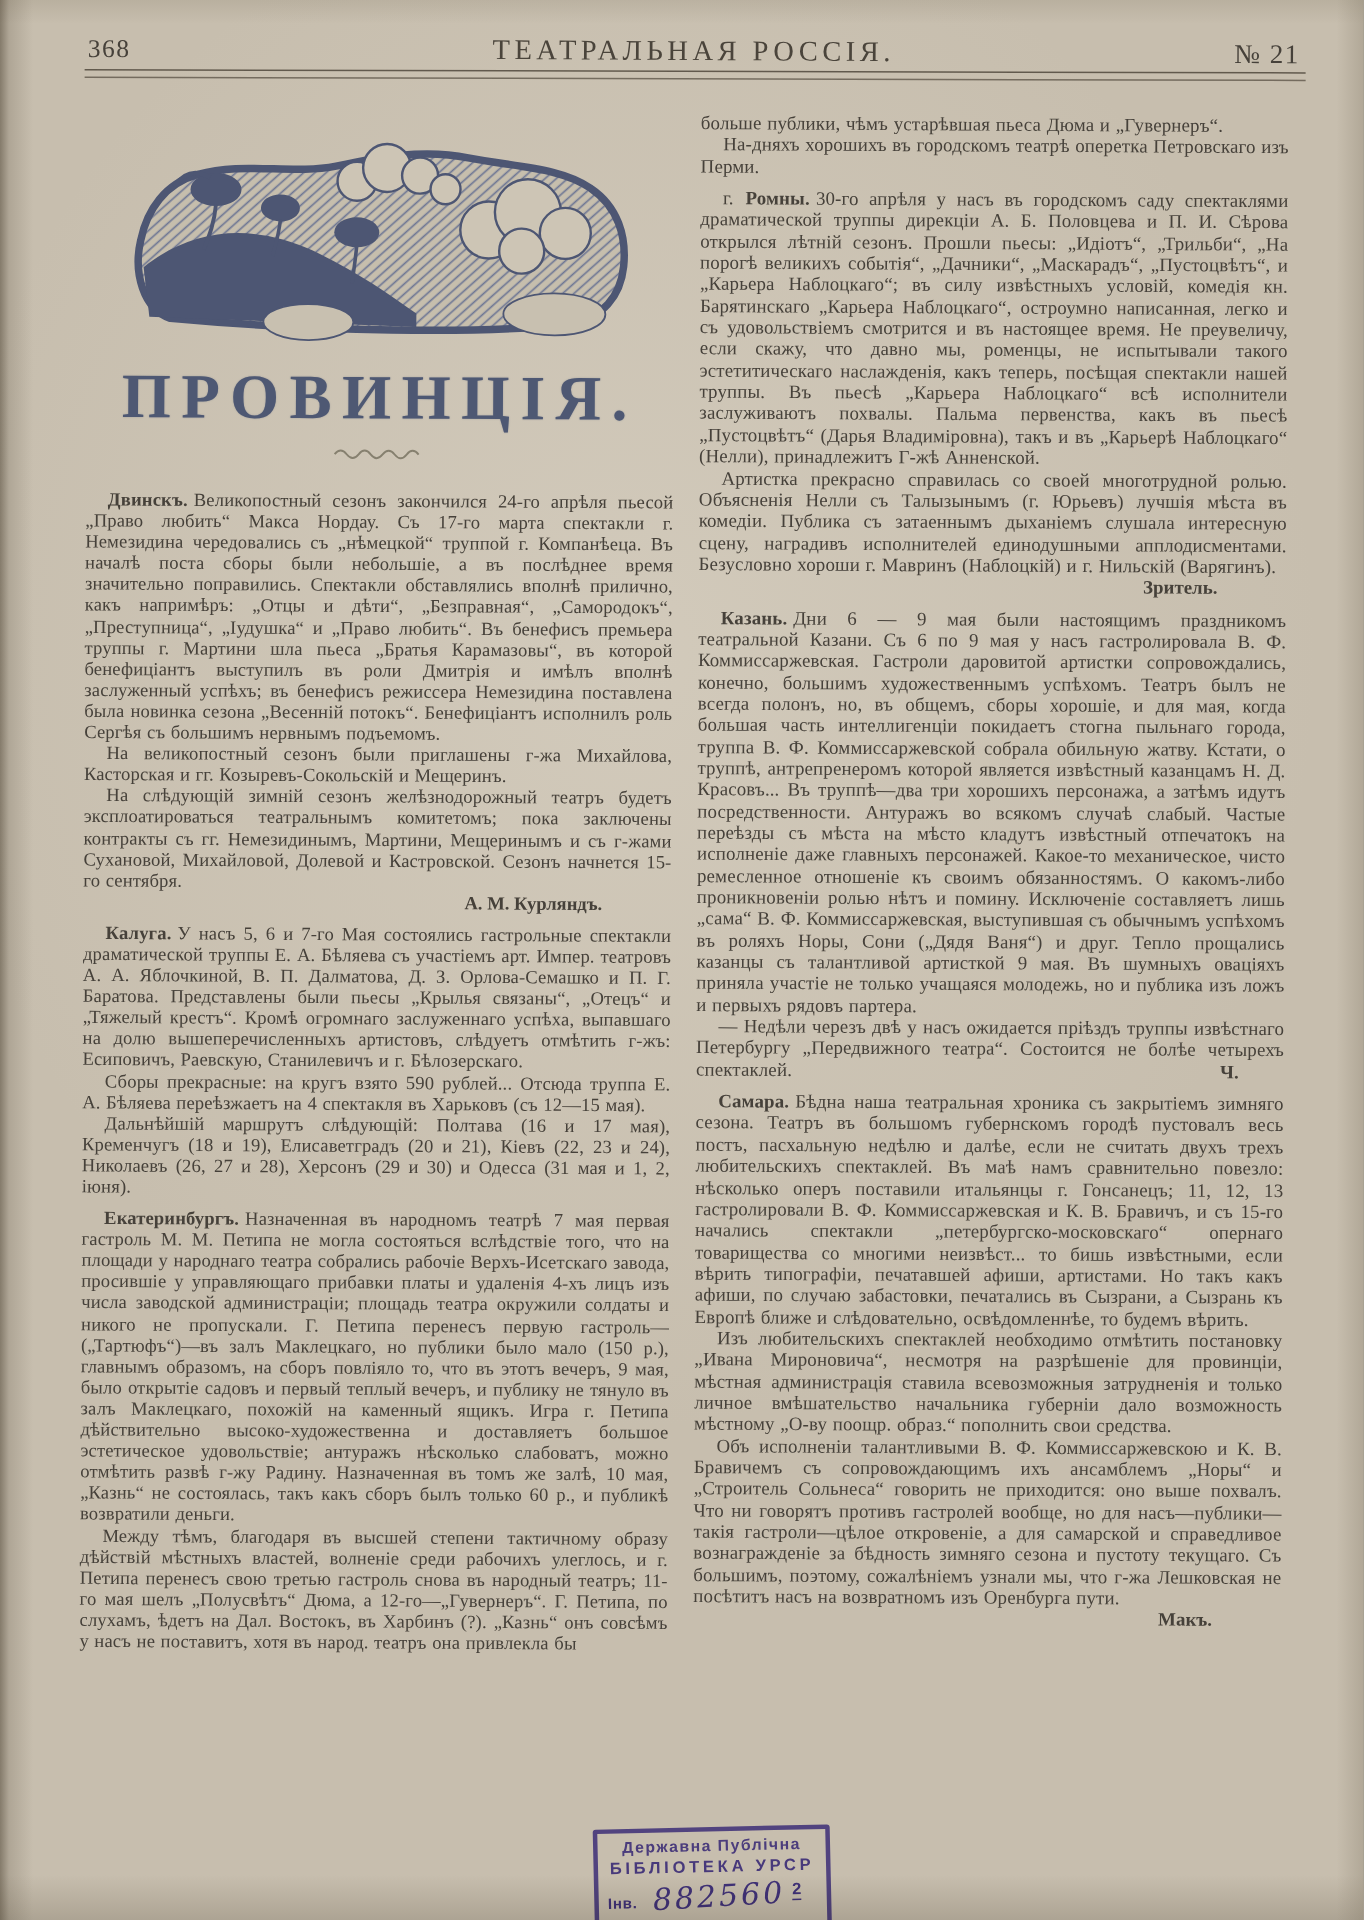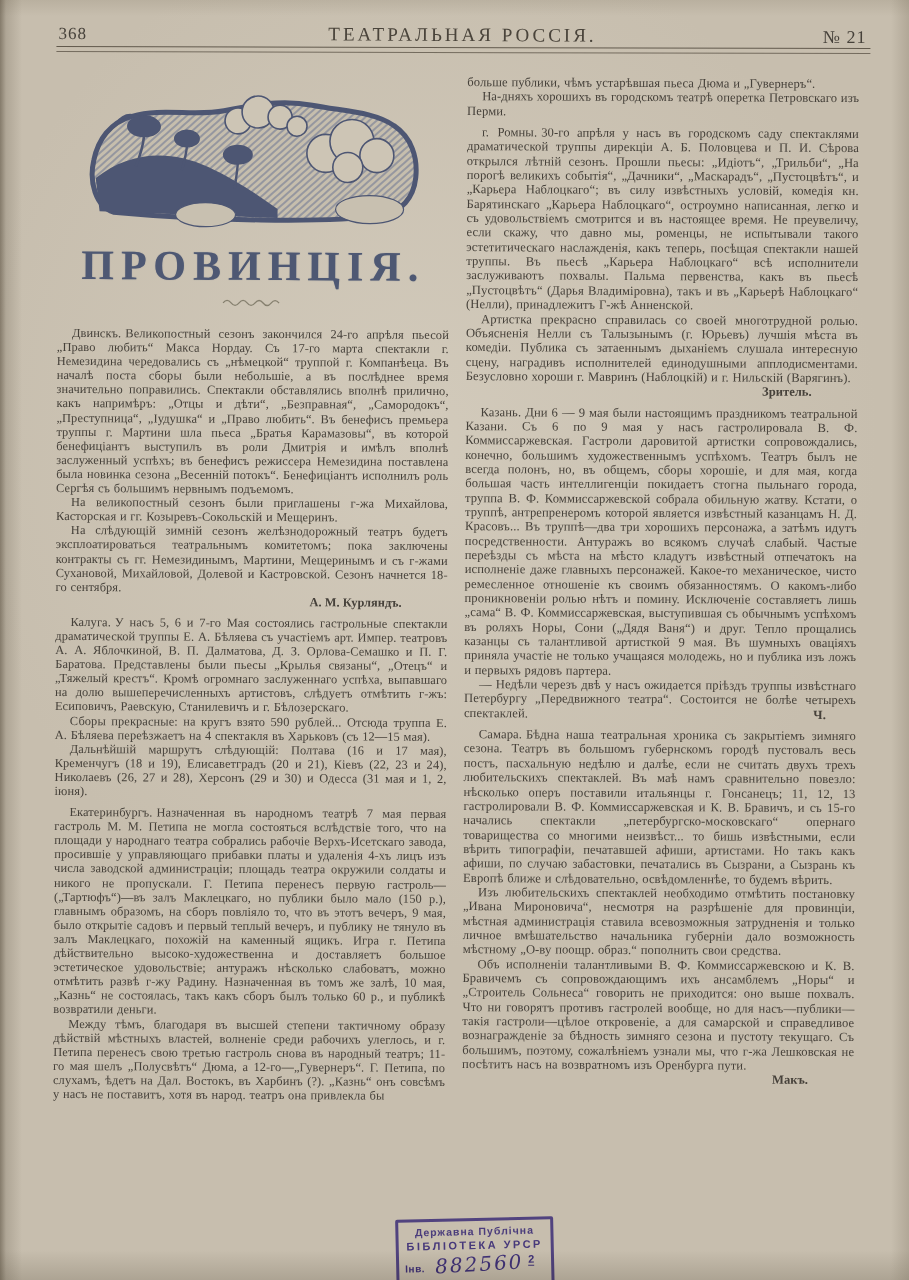--- a/index.html
+++ b/index.html
@@ -22,21 +22,21 @@
   .hdr .mid{flex:2;text-align:center;font-size:19px;letter-spacing:3px;color:#4a443b;}
   .rule{position:absolute;top:47px;left:55px;right:40px;height:4px;
         border-top:1.7px solid rgba(80,72,60,.85);border-bottom:1.1px solid rgba(80,72,60,.7);
         transform:rotate(-0.15deg);}
   
   .col{position:absolute;width:392px;text-align:justify;}
   .col-left{left:57px;top:88px;font-size:12.4px;line-height:14.1px;}
   .col-right{left:466px;top:75px;font-size:12.6px;line-height:14.35px;}
   .para{margin:0;text-indent:15px;letter-spacing:.1px;word-spacing:.5px;}
   .para.noindent{text-indent:0;}
-  .city{font-weight:normal;margin-right:4px;}
+  .city{font-weight:bold;margin-right:4px;}
   .city-prefix{margin-right:1px;}
   .sig{margin:0;text-align:right;font-weight:bold;padding-right:46px;}
   .article{margin-top:7px;}
   .sig-float{float:right;font-weight:bold;padding-right:30px;}
   
   .vignette{display:block;margin:4px auto 0;}
   .prov-title{margin-top:12px;text-align:center;font-size:42px;line-height:46px;
       font-weight:bold;letter-spacing:7px;color:#4e5873;text-indent:0;
       text-shadow:0 0 1px rgba(78,88,115,.45);}
   .squiggle{display:block;margin:8px auto 0;}
@@ -104,21 +104,21 @@
 
       <svg class="squiggle" width="64" height="10" viewBox="0 0 64 10">
         <path d="M2,6 q4,-5 8,0 t8,0 t8,0 t8,0 t8,0 t8,0 t8,0" stroke="#86806f" stroke-width="1.3" fill="none"></path>
       </svg>
 
       <div class="lead-gap"></div>
 
       <div class="article">
         <p class="para"><b class="city">Двинскъ.</b><span>Великопостный сезонъ закончился 24-го апрѣля пьесой „Право любить“ Макса Нордау. Съ 17-го марта спектакли г. Немезидина чередовались съ „нѣмецкой“ труппой г. Компанѣеца. Въ началѣ поста сборы были небольшіе, а въ послѣднее время значительно поправились. Спектакли обставлялись вполнѣ прилично, какъ напримѣръ: „Отцы и дѣти“, „Безправная“, „Самородокъ“, „Преступница“, „Іудушка“ и „Право любить“. Въ бенефисъ премьера труппы г. Мартини шла пьеса „Братья Карамазовы“, въ которой бенефиціантъ выступилъ въ роли Дмитрія и имѣлъ вполнѣ заслуженный успѣхъ; въ бенефисъ режиссера Немезидина поставлена была новинка сезона „Весенній потокъ“. Бенефиціантъ исполнилъ роль Сергѣя съ большимъ нервнымъ подъемомъ.</span></p>
         <p class="para"><span>На великопостный сезонъ были приглашены г-жа Михайлова, Касторская и гг. Козыревъ-Сокольскій и Мещеринъ.</span></p>
-        <p class="para"><span>На слѣдующій зимній сезонъ желѣзнодорожный театръ будетъ эксплоатироваться театральнымъ комитетомъ; пока заключены контракты съ гг. Немезидинымъ, Мартини, Мещеринымъ и съ г-жами Сухановой, Михайловой, Долевой и Кастровской. Сезонъ начнется 18-го сентября.</span></p>
+        <p class="para"><span>На слѣдующій зимній сезонъ желѣзнодорожный театръ будетъ эксплоатироваться театральнымъ комитетомъ; пока заключены контракты съ гг. Немезидинымъ, Мартини, Мещеринымъ и съ г-жами Сухановой, Михайловой, Долевой и Кастровской. Сезонъ начнется 15-го сентября.</span></p>
         <p class="sig">А. М. Курляндъ.</p>
       </div>
 
       <div class="article">
         <p class="para"><b class="city">Калуга.</b><span>У насъ 5, 6 и 7-го Мая состоялись гастрольные спектакли драматической труппы Е. А. Бѣляева съ участіемъ арт. Импер. театровъ А. А. Яблочкиной, В. П. Далматова, Д. З. Орлова-Семашко и П. Г. Баратова. Представлены были пьесы „Крылья связаны“, „Отецъ“ и „Тяжелый крестъ“. Кромѣ огромнаго заслуженнаго успѣха, выпавшаго на долю вышеперечисленныхъ артистовъ, слѣдуетъ отмѣтить г-жъ: Есиповичъ, Раевскую, Станилевичъ и г. Бѣлозерскаго.</span></p>
         <p class="para"><span>Сборы прекрасные: на кругъ взято 590 рублей... Отсюда труппа Е. А. Бѣляева переѣзжаетъ на 4 спектакля въ Харьковъ (съ 12—15 мая).</span></p>
         <p class="para"><span>Дальнѣйшій маршрутъ слѣдующій: Полтава (16 и 17 мая), Кременчугъ (18 и 19), Елисаветградъ (20 и 21), Кіевъ (22, 23 и 24), Николаевъ (26, 27 и 28), Херсонъ (29 и 30) и Одесса (31 мая и 1, 2, іюня).</span></p>
       </div>
 
       <div class="article">

